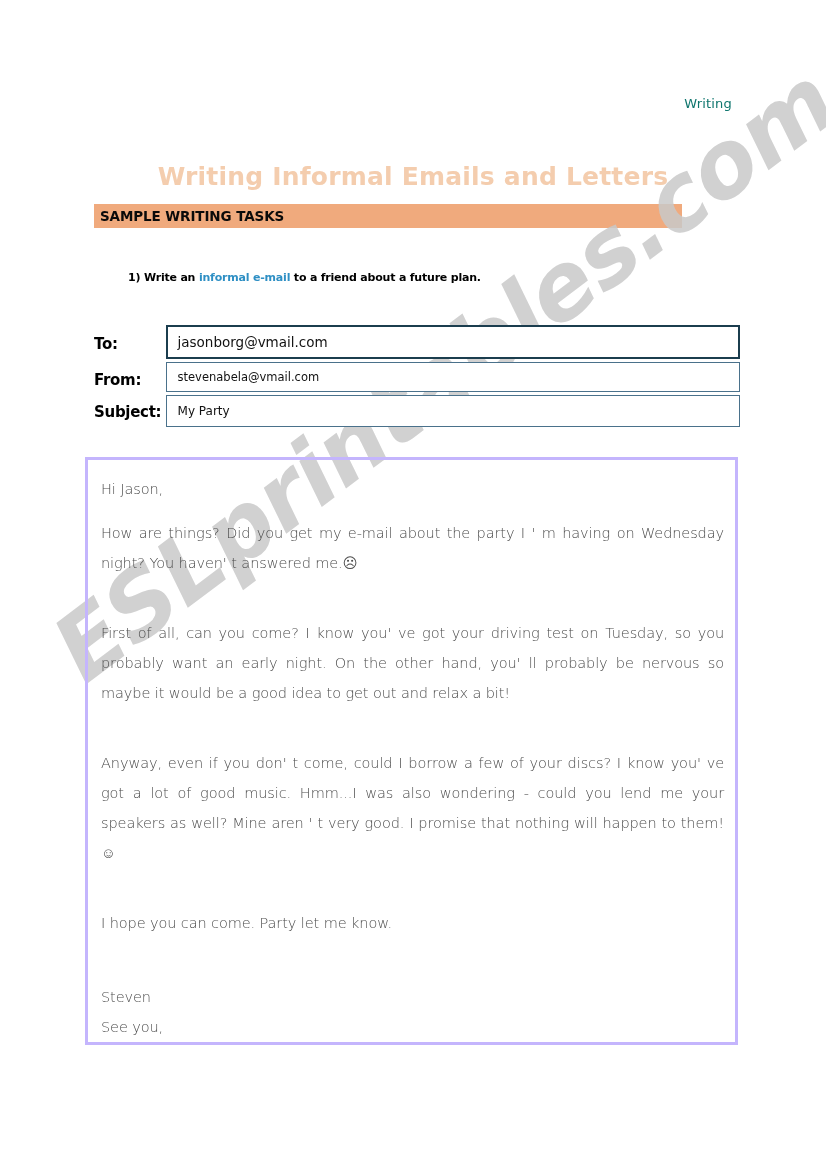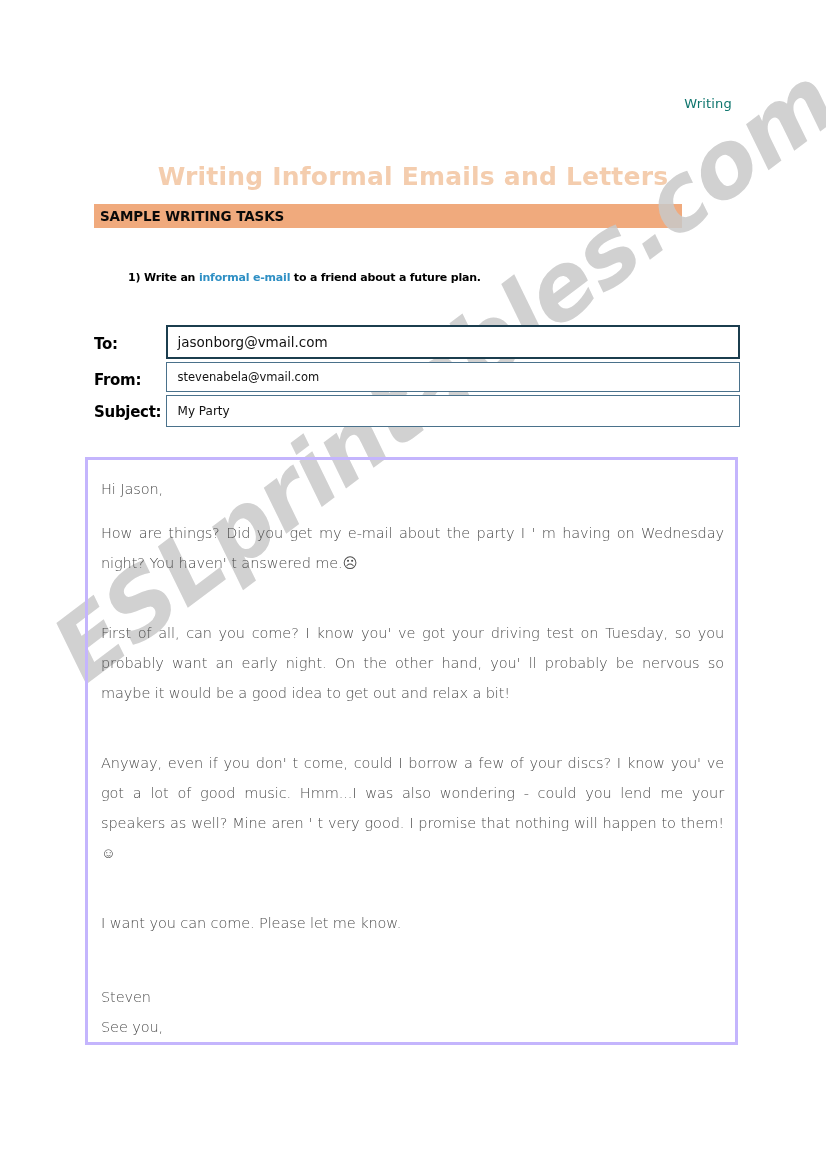--- a/index.html
+++ b/index.html
@@ -261,21 +261,21 @@
     <div class="gap-md"></div>
 
     <p class="letter-para justify">First of all, can you come? I know you' ve got your driving test on Tuesday, so you probably want an early night. On the other hand, you' ll probably be nervous so maybe it would be a good idea to get out and relax a bit!</p>
 
     <div class="gap-md"></div>
 
     <p class="letter-para justify">Anyway, even if you don' t come, could I borrow a few of your discs? I know you' ve got a lot of good music. Hmm...I was also wondering - could you lend me your speakers as well? Mine aren ' t very good. I promise that nothing will happen to them!☺</p>
 
     <div class="gap-md"></div>
 
-    <p class="letter-line">I want you can come. Please let me know.</p>
+    <p class="letter-line">I hope you can come. Party let me know.</p>
 
     <div class="gap-lg"></div>
 
     <p class="letter-line">Steven</p>
 
     <p class="letter-line">See you,</p>
 
   </div>
 
 </div>

